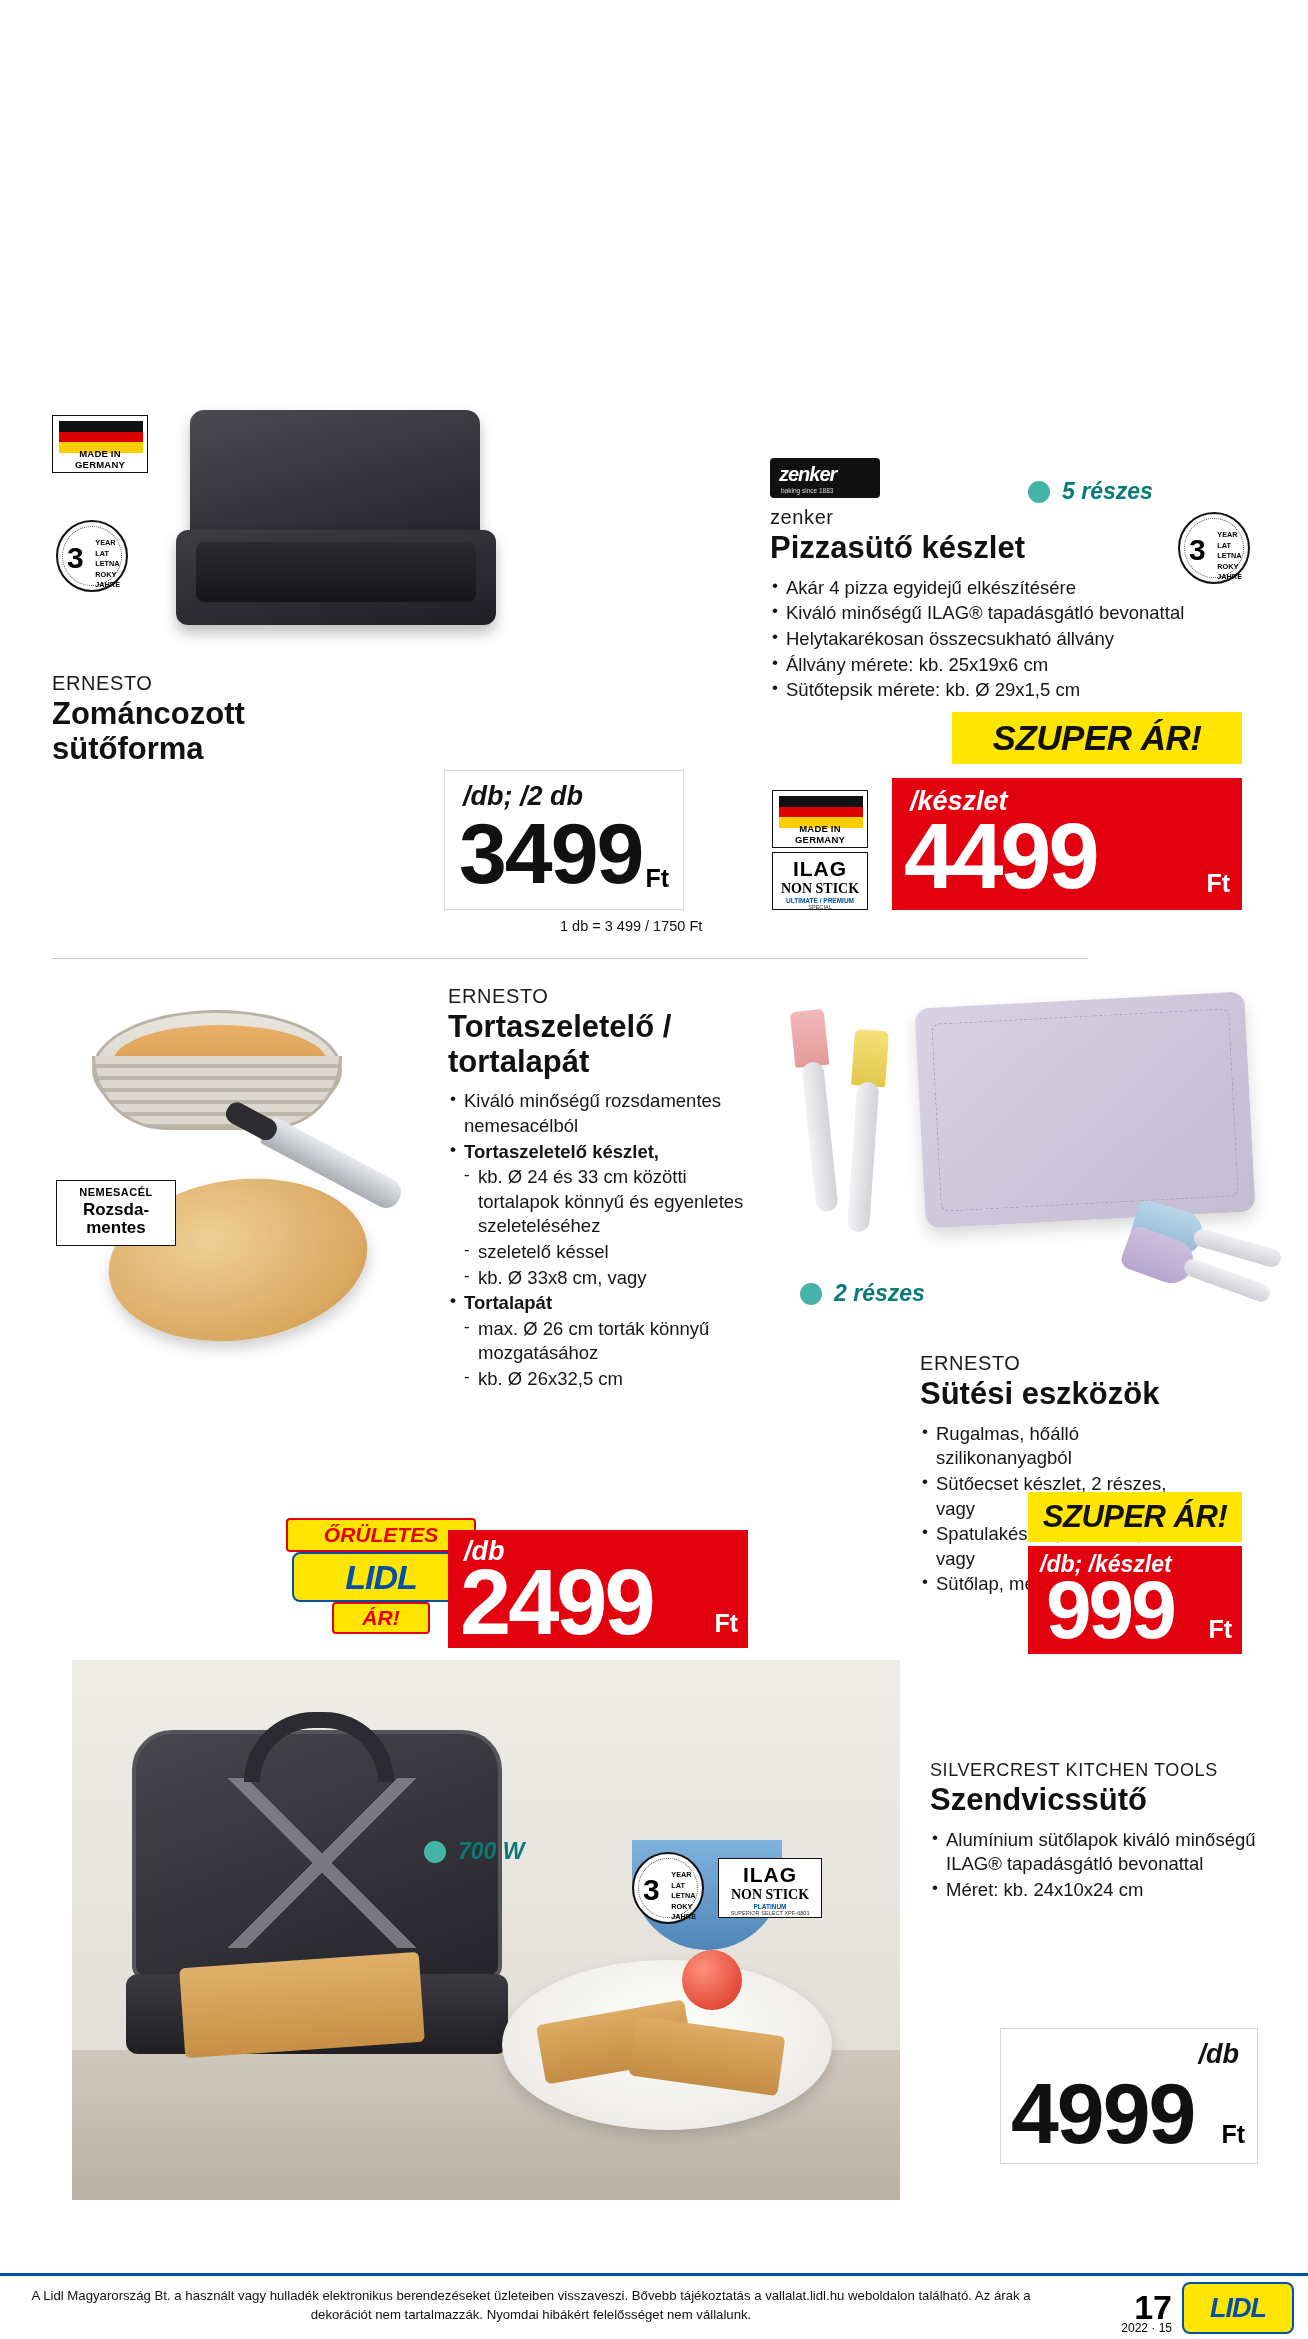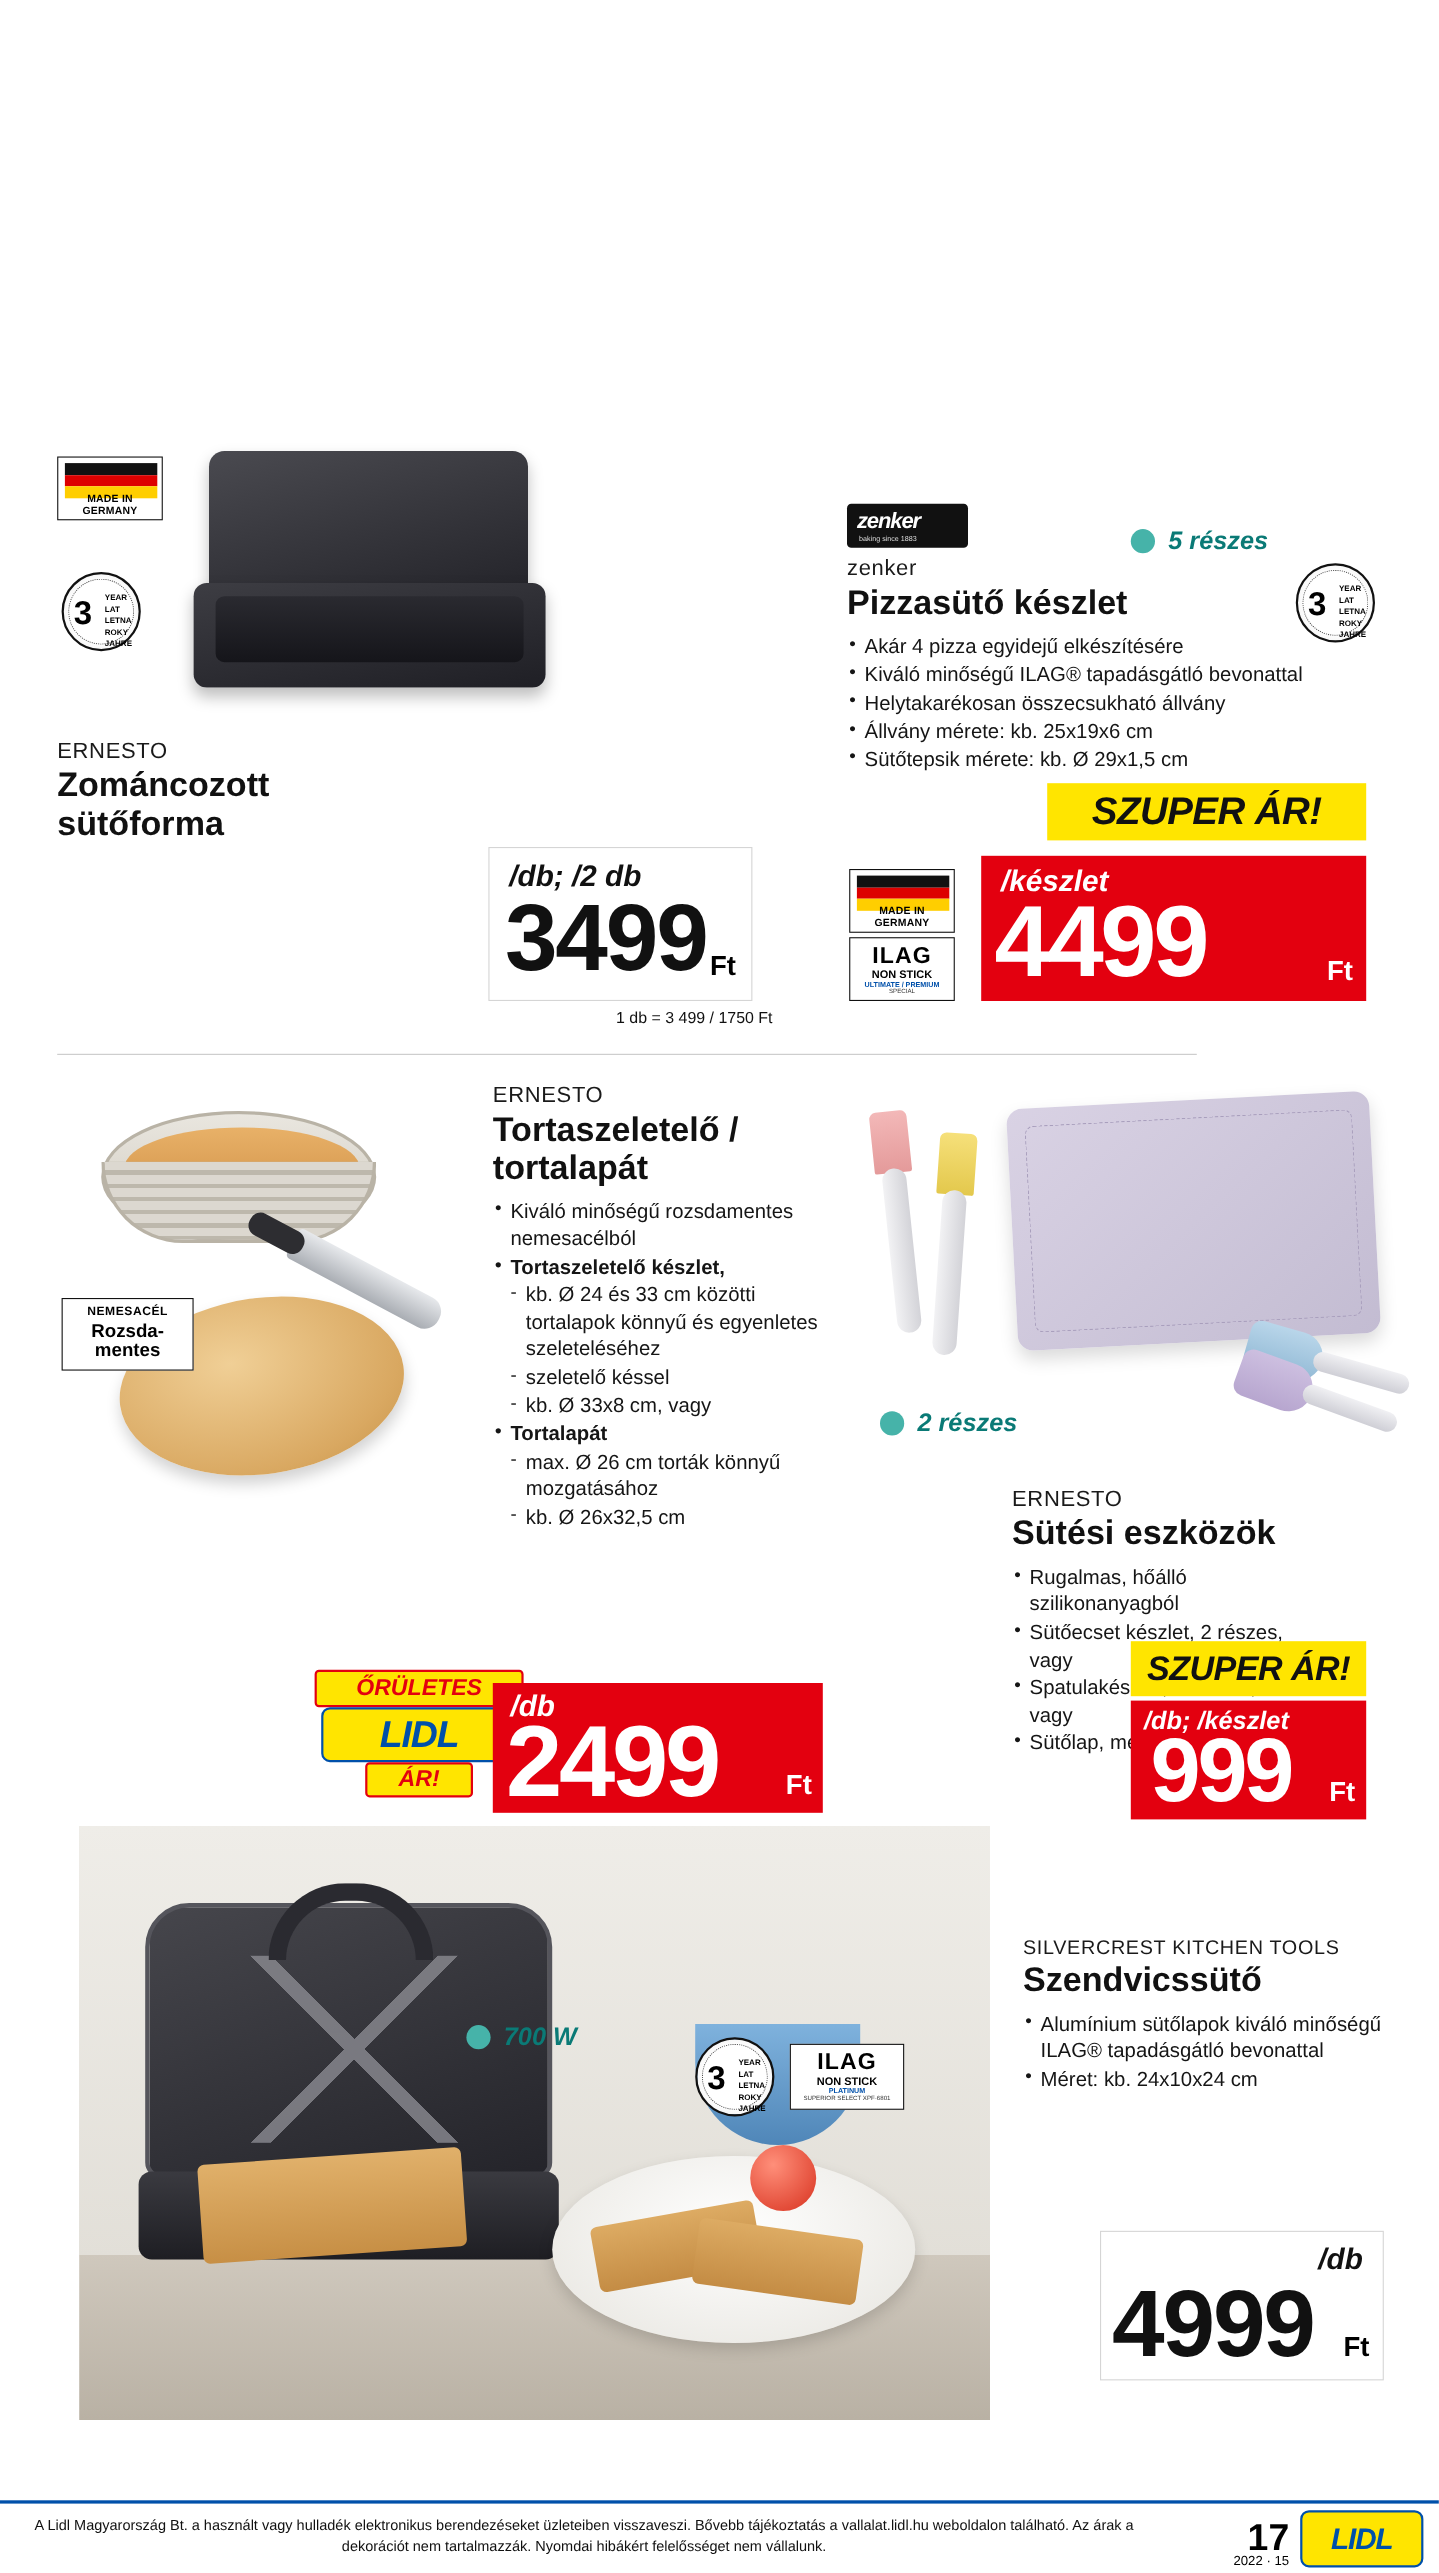--- a/index.html
+++ b/index.html
@@ -176,21 +176,21 @@
     text-align: left; font-weight: bold;
   }
   .warranty .ring {
     position: absolute; inset: 4px; border-radius: 50%; border: 1px dotted #555;
   }
   .ilag {
     width: 96px; height: 58px; background: #fff; border: 1px solid #111;
     position: relative; text-align: center;
   }
   .ilag .l1 { font-size: 21px; font-weight: bold; letter-spacing: 1px; margin-top: 4px; }
-  .ilag .l2 { font-size: 10px; font-weight: bold; }
+  .ilag .l2 { font-size: 14px; font-weight: bold; font-family: Liberation Serif, serif; }
   .ilag .l3 { font-size: 6.5px; color: #0050aa; font-weight: bold; }
   .ilag .l4 { font-size: 5.6px; color: #333; }
 
   .pill {
     display: inline-flex; align-items: center; gap: 12px;
     font-size: 23px; font-weight: bold; font-style: italic; color: #0a7a76;
   }
   .pill .dot {
     width: 22px; height: 22px; border-radius: 50%; background: #46b3a9;
     display: inline-block;

